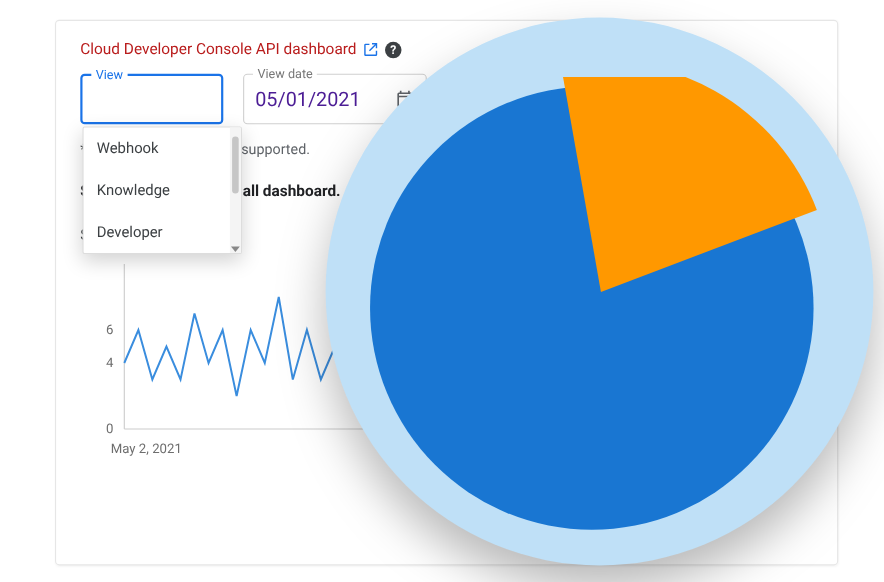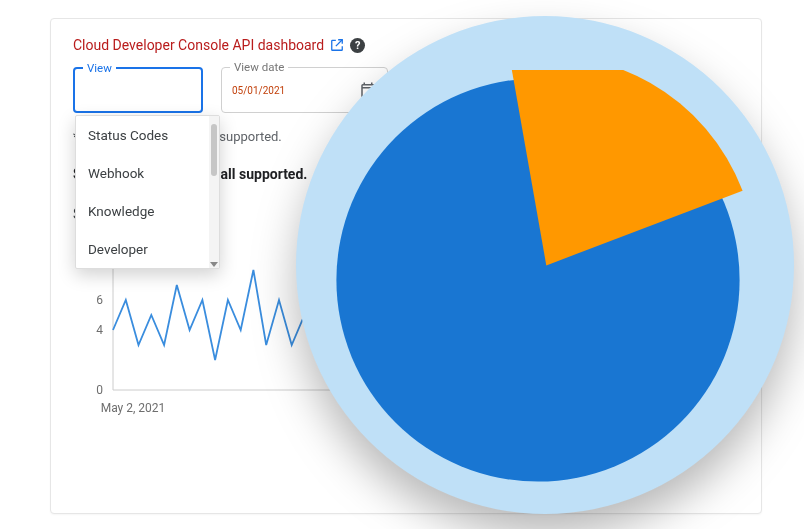--- a/index.html
+++ b/index.html
@@ -70,22 +70,22 @@
     position: absolute;
     top: -8px;
     left: 8px;
     background: #fff;
     padding: 0 4px;
     font-size: 11.5px;
     color: #777;
   }
   .field.view .label { color: #1a73e8; }
   .field .value {
-    font-size: 10px;
-    color: #c2410c;
+    font-size: 18px;
+    color: #4c1d95;
   }
   .field.date { width: 167px; justify-content: space-between; }
   .cal-icon svg { display:block; }
   .dropdown {
     position: absolute;
     top: 46px;
     left: 0;
     width: 145px;
     background: #fff;
     border: 1px solid #ddd;
@@ -178,21 +178,20 @@
       </svg>
     </span>
     <span class="help-icon">?</span>
   </div>
 
   <div class="controls">
     <div class="field view">
       <span class="label">View</span>
       <div class="dropdown">
         <div class="caret up"></div>
-        <div class="item">Status Codes</div>
         <div class="item">Webhook</div>
         <div class="item">Knowledge</div>
         <div class="item">Developer</div>
         <div class="scrollbar"></div>
         <div class="caret down"></div>
       </div>
     </div>
 
     <div class="field date">
       <span class="label">View date</span>
@@ -211,21 +210,21 @@
   </div>
 
   <div class="note1">
     <span class="bullet">*</span> &nbsp;&nbsp;&nbsp;&nbsp;&nbsp;&nbsp;&nbsp;&nbsp;&nbsp;&nbsp;&nbsp;&nbsp;&nbsp;&nbsp;&nbsp;&nbsp;&nbsp;&nbsp;&nbsp;&nbsp;&nbsp;&nbsp;&nbsp;&nbsp;&nbsp;&nbsp;&nbsp;&nbsp;&nbsp;&nbsp;&nbsp;&nbsp;&nbsp;&nbsp;&nbsp;&nbsp;&nbsp;
     <span>ot supported.</span>
   </div>
 
   <div class="note2">
     <span class="strong">S</span>
     <span style="display:inline-block;width:132px;"></span>
-    <span class="strong">all supported.</span>
+    <span class="strong">all dashboard.</span>
   </div>
 
   <div class="sessions">Sessions</div>
 
   <div class="chart">
     <svg viewBox="0 0 650 190" id="line-svg">
         <text x="30" y="164" text-anchor="end" font-size="12" fill="#6e6e6e">0</text>
         <text x="30" y="104" text-anchor="end" font-size="12" fill="#6e6e6e">4</text>
         <text x="30" y="74" text-anchor="end" font-size="12" fill="#6e6e6e">6</text>
         <line x1="40" y1="160" x2="640" y2="160" stroke="#ccc" stroke-width="1"></line>

